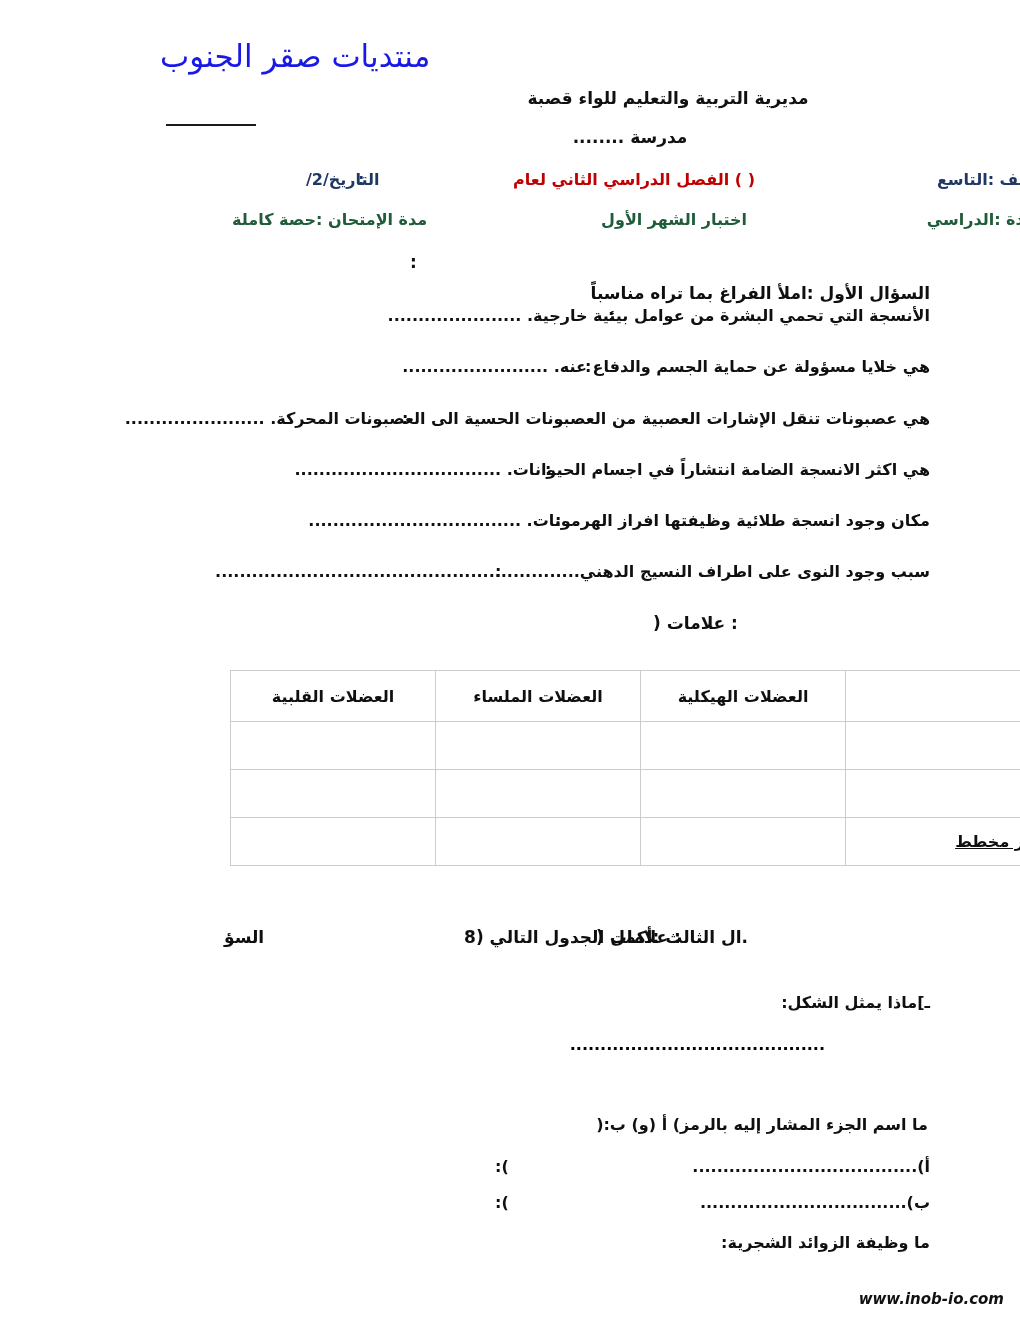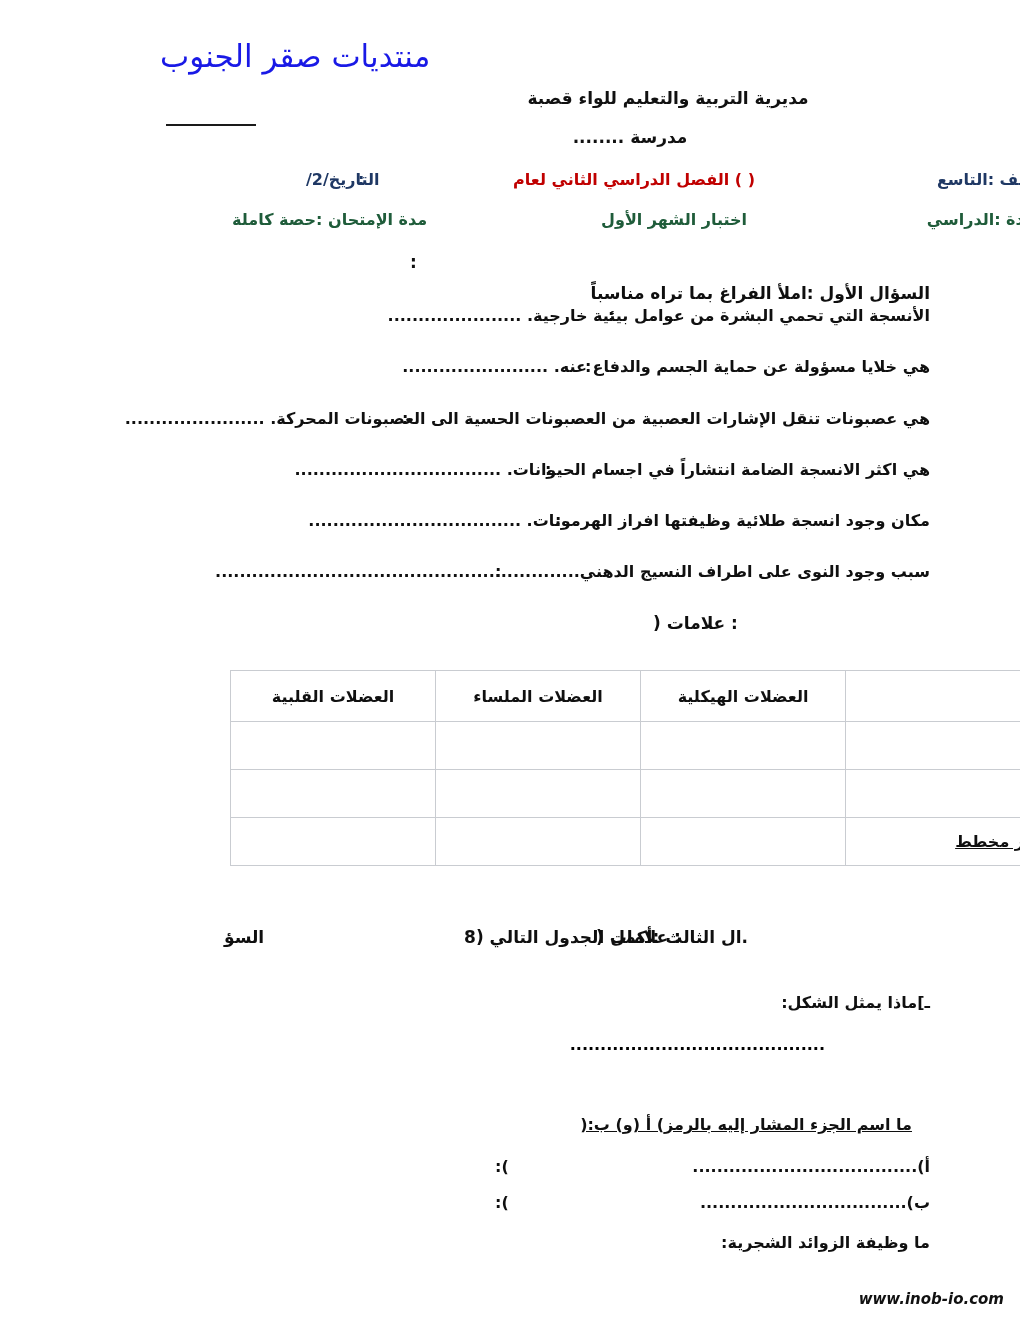--- a/index.html
+++ b/index.html
@@ -133,21 +133,21 @@
   .q2-head       { right: 90px; top: 613px; }
   .q2-marks      { left: 533px; top: 613px; }
 
   .q3-label      { left: 104px; top: 927px; }
   .q3-head       { right: 272px; top: 927px; }
   .q3-marks      { left: 476px; top: 927px; }
 
   .fig-q         { right: 90px; top: 993px; }
   .fig-dots      { right: 195px; top: 1035px; font-size: 16px; font-weight: 700; }
 
-  .part-q        { right: 108px; top: 1115px; text-decoration: underline; }
+  .part-q        { right: 92px; top: 1115px; }
   .part-a        { right: 90px; top: 1157px; }
   .part-a-colon  { left: 375px; top: 1157px; }
   .part-b        { right: 90px; top: 1193px; }
   .part-b-colon  { left: 375px; top: 1193px; }
   .dend-q        { right: 90px; top: 1233px; }
 
   .body-text {
     font-size: 16px;
     font-weight: 700;
     color: #101010;

